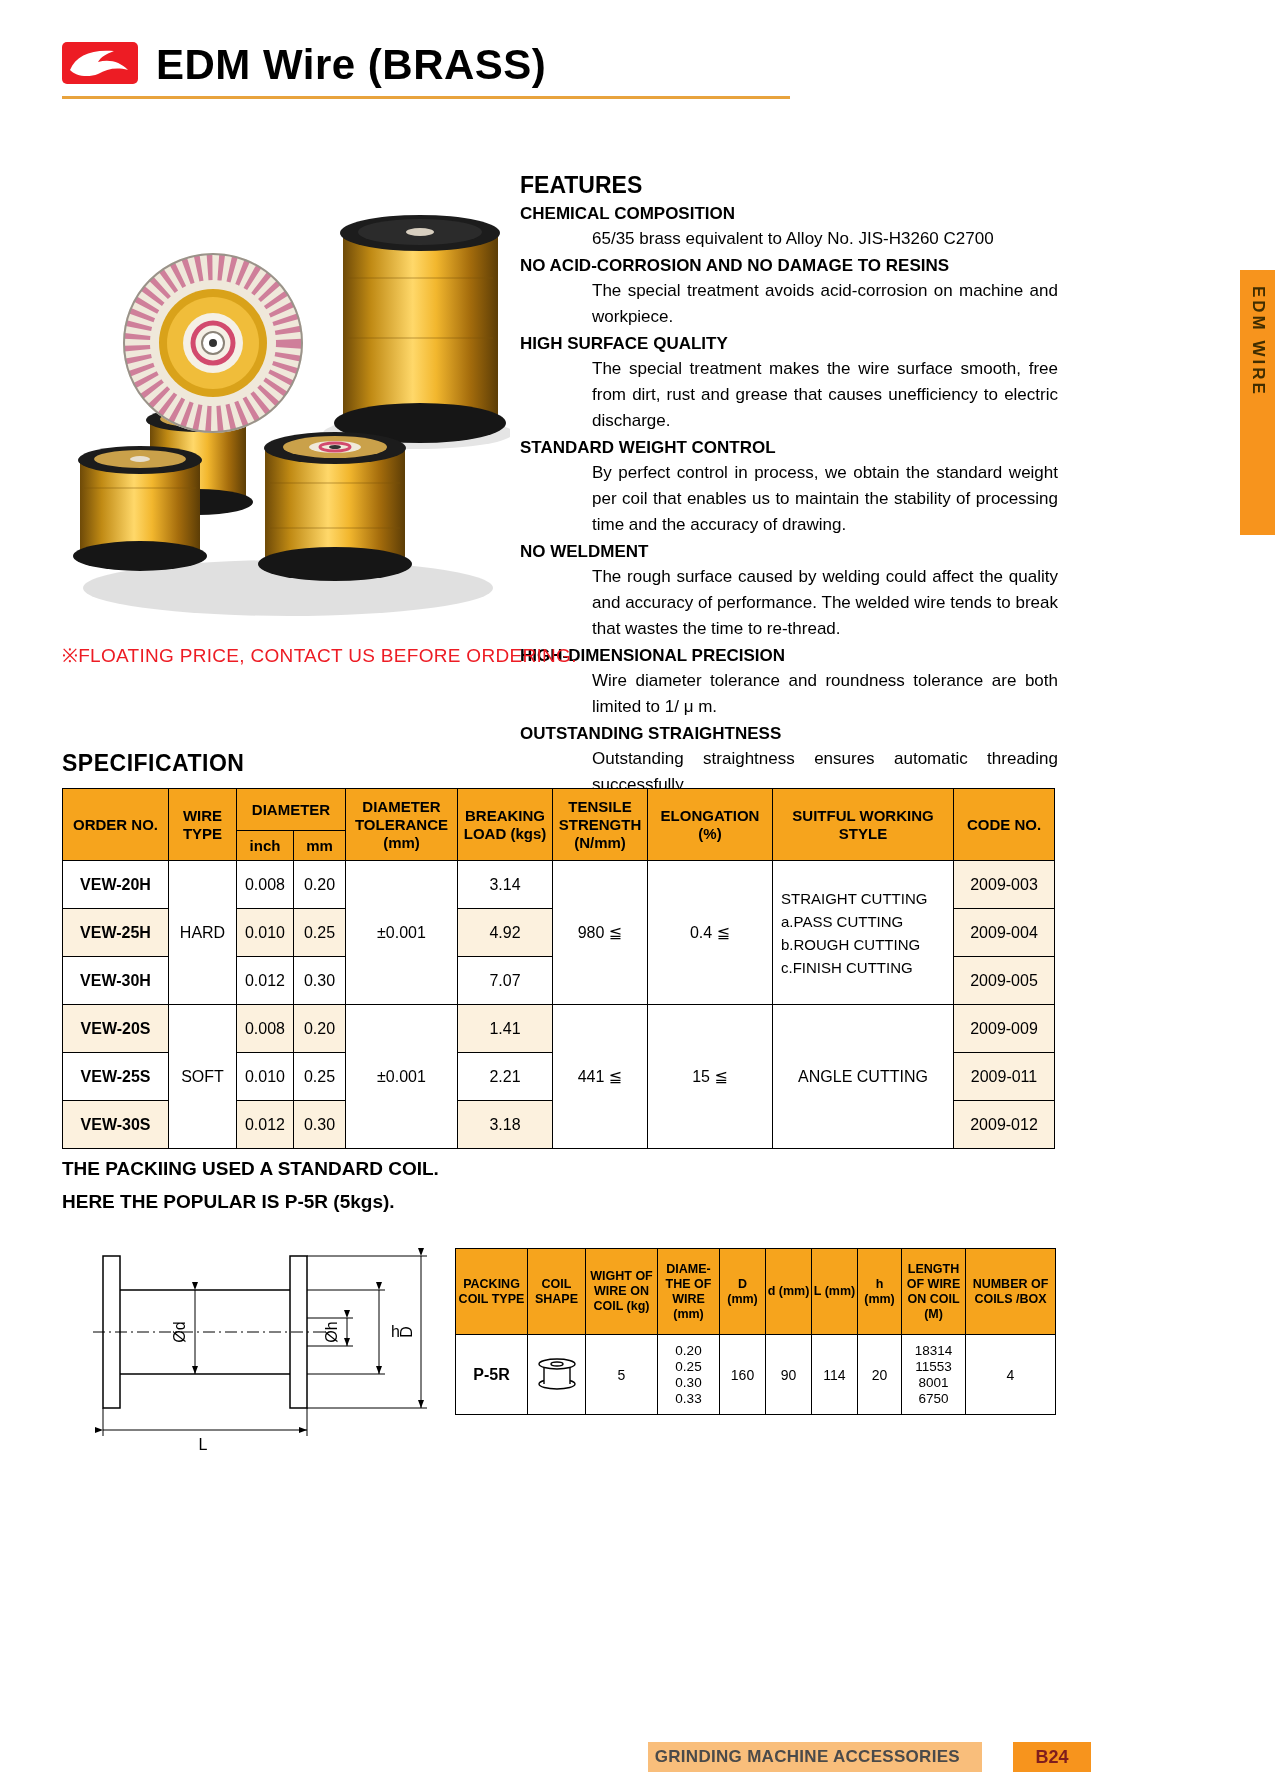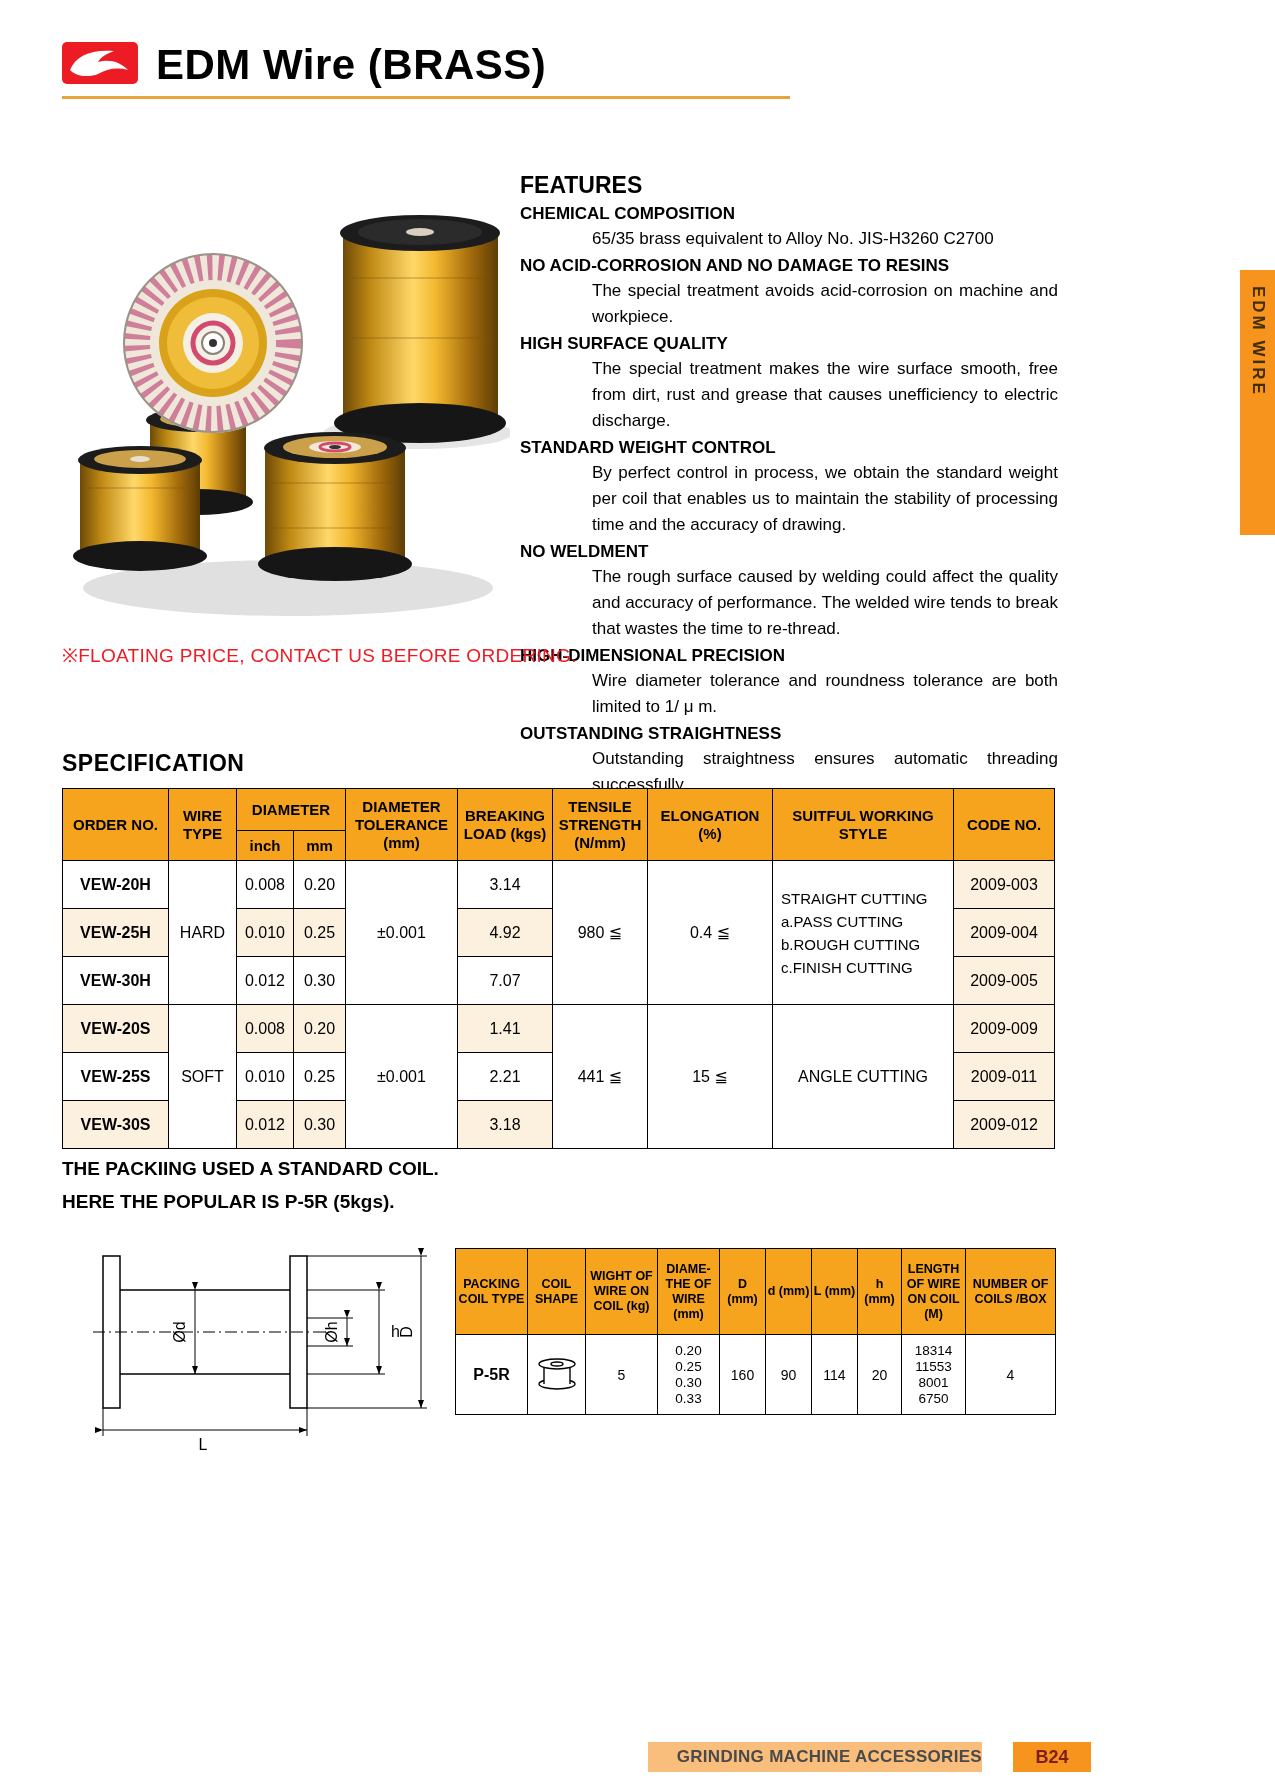--- a/index.html
+++ b/index.html
@@ -52,21 +52,21 @@
 
   
   .pack-table { position:absolute; left:455px; top:1248px; border-collapse:collapse; table-layout:fixed; width:600px; }
   .pack-table th, .pack-table td { border:1px solid #000; text-align:center; vertical-align:middle; }
   .pack-table th { background:#F6A41D; font-size:12.5px; font-weight:bold; line-height:15px; padding:4px 1px; height:86px; }
   .pack-table td { font-size:14px; padding:4px 2px; height:80px; background:#fff; }
   .pack-table td.ptype { font-weight:bold; font-size:16px; }
   .stack div { font-size:13.5px; line-height:16px; }
 
   
-  .footer-band { position:absolute; left:648px; top:1742px; width:334px; height:30px; background:#F9BE7B; display:flex; align-items:center; justify-content:flex-end; padding-right:0; }
+  .footer-band { position:absolute; left:648px; top:1742px; width:334px; height:30px; background:#F9BE7B; display:flex; align-items:center; justify-content:flex-end; padding-right:22px; }
   .footer-band span { font-size:17px; font-weight:bold; color:#4a4a4a; letter-spacing:0.3px; }
   .footer-page { position:absolute; left:1013px; top:1742px; width:78px; height:30px; background:#F7941D; color:#7f1d1d; display:flex; align-items:center; justify-content:center; font-weight:bold; font-size:18px; }
 </style>
 </head>
 <body>
 
 <div class="page">
 
   <div class="brand-left">
     <span class="eagle-badge">

